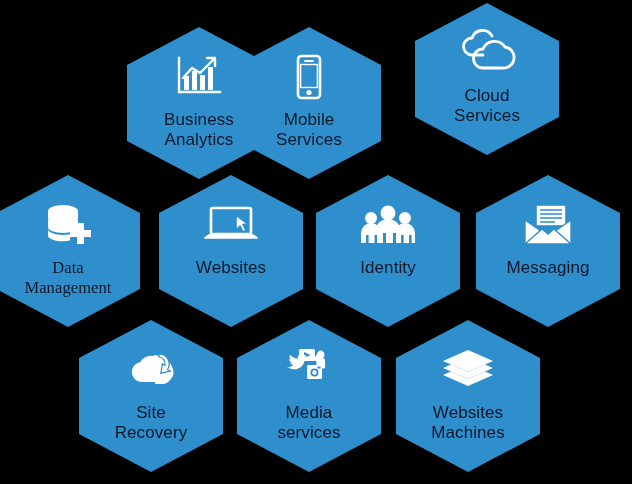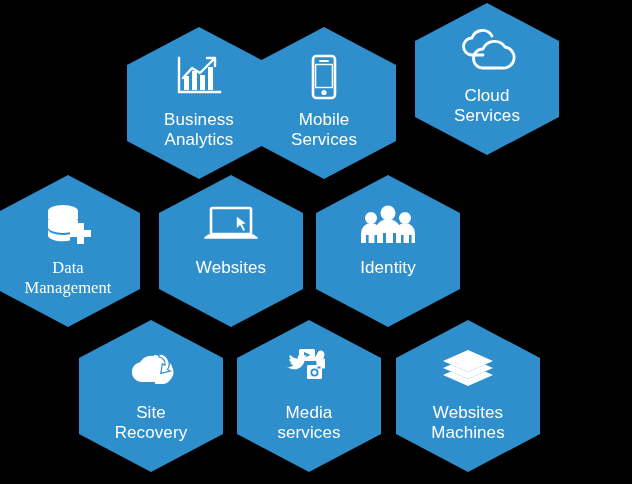--- a/index.html
+++ b/index.html
@@ -35,21 +35,21 @@
     display: flex;
     align-items: center;
     justify-content: center;
     pointer-events: none;
   }
   .hex-icon svg { display: block; overflow: visible; }
   .hex-label {
     margin-top: 9px;
     width: 132px;
     text-align: center;
-    color: #ffffff;
+    color: #0f172a;
     font-size: 17px;
     line-height: 20px;
     font-weight: 400;
     letter-spacing: 0.1px;
     white-space: pre-line;
   }
   .hex-label.small { font-size: 16.5px; font-family: Liberation Serif, serif; }
 </style>
 </head>
 <body>
@@ -65,21 +65,21 @@
         <rect x="24" y="19" width="5" height="15" fill="#ffffff" stroke="none"></rect>
         <rect x="32" y="11" width="5" height="23" fill="#ffffff" stroke="none"></rect>
         <path d="M7 22 L16 12 L24 17 L38 3" stroke-width="2.4" stroke-linejoin="round" stroke-linecap="round"></path>
         <path d="M31 2 H39 V10" stroke-width="2.4" stroke-linejoin="round" stroke-linecap="round"></path>
       </svg>
     </div>
     <div class="hex-label">Business
 Analytics</div>
   </div>
 
-  <div class="hex" style="left:252px; top:27px;">
+  <div class="hex" style="left:237px; top:27px;">
     <div class="hex-icon">
       <svg width="28" height="46" viewBox="0 0 28 46" fill="none" stroke="#ffffff">
         <rect x="3" y="2" width="22" height="42" rx="3.5" stroke-width="2.6"></rect>
         <line x1="10" y1="7" x2="18" y2="7" stroke-width="1.8" stroke-linecap="round"></line>
         <circle cx="14" cy="38.5" r="2.6" fill="#ffffff" stroke="none"></circle>
         <rect x="5.6" y="10.5" width="16.8" height="23" fill="none" stroke-width="1.4"></rect>
       </svg>
     </div>
     <div class="hex-label">Mobile
 Services</div>
@@ -134,20 +134,36 @@
         <rect x="14.5" y="30" width="2.6" height="9" fill="#2e8fcc"></rect>
         <rect x="23" y="28" width="3" height="11" fill="#2e8fcc"></rect>
         <rect x="33" y="28" width="3" height="11" fill="#2e8fcc"></rect>
         <rect x="41" y="30" width="2.6" height="9" fill="#2e8fcc"></rect>
         <rect x="49" y="30" width="2.6" height="9" fill="#2e8fcc"></rect>
       </svg>
     </div>
     <div class="hex-label">Identity</div>
   </div>
 
+  <div class="hex" style="left:476px; top:175px;">
+    <div class="hex-icon">
+      <svg width="52" height="42" viewBox="0 0 52 42" fill="none">
+        <rect x="14" y="1" width="30" height="21" fill="#ffffff" stroke="#2e8fcc" stroke-width="1.6"></rect>
+        <g stroke="#2e8fcc" stroke-width="1.5">
+          <line x1="18" y1="6" x2="40" y2="6"></line>
+          <line x1="18" y1="10" x2="40" y2="10"></line>
+          <line x1="18" y1="14" x2="40" y2="14"></line>
+          <line x1="18" y1="18" x2="33" y2="18"></line>
+        </g>
+        <path d="M3 16 L26 32 L49 16 V40 H3 Z" fill="#ffffff" stroke="#2e8fcc" stroke-width="1.4" stroke-linejoin="round"></path>
+        <path d="M3 40 L20 25 L26 30 L32 25 L49 40 Z" fill="#ffffff" stroke="#2e8fcc" stroke-width="1.4" stroke-linejoin="round"></path>
+      </svg>
+    </div>
+    <div class="hex-label">Messaging</div>
+  </div>
 
   <div class="hex" style="left:79px; top:320px;">
     <div class="hex-icon">
       <svg width="56" height="40" viewBox="0 0 56 40" fill="#ffffff">
         <path d="M40 10 a10 10 0 0 1 4 19 h-4 v-19 z"></path>
         <path d="M31 5 a12 12 0 0 1 12 12 a9 9 0 0 1 -2 17 h-9 z" fill="#ffffff"></path>
         <path d="M18 32 a10 10 0 0 1 -1 -19.8 A13 13 0 0 1 40 13 a9.5 9.5 0 0 1 2 19 z" fill="#ffffff"></path>
         <path d="M36 4 a10 10 0 0 1 8.5 15.5 l2.8 1.6 l-9.5 2.3 l1.6 -9.6 l2.6 1.5 A7 7 0 0 0 36 7 z" fill="#ffffff" stroke="#2e8fcc" stroke-width="1.2"></path>
       </svg>
     </div>

